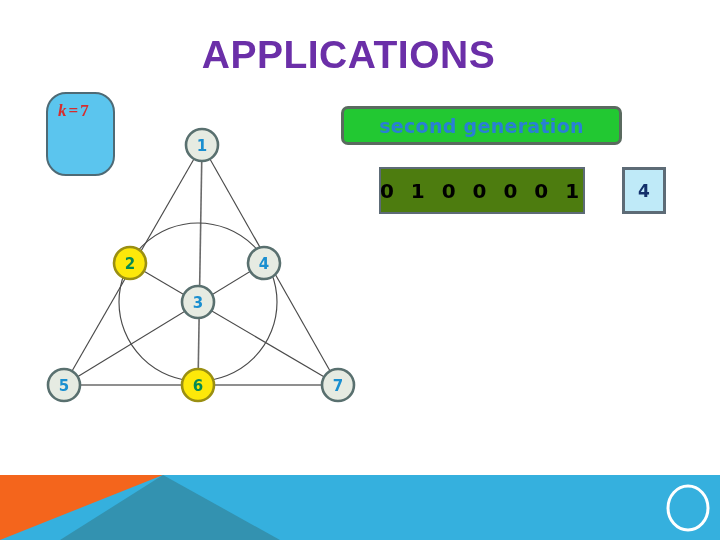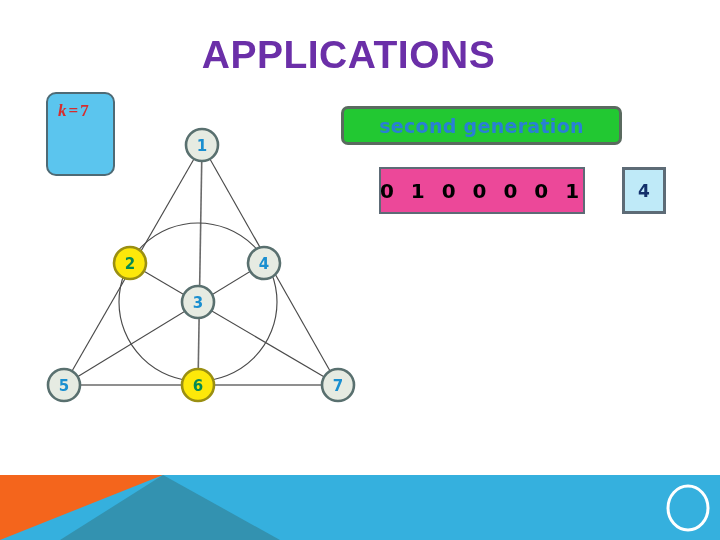--- a/index.html
+++ b/index.html
@@ -40,21 +40,21 @@
 
   
   #params-box {
     position: absolute;
     left: 46px;
     top: 92px;
     width: 69px;
     height: 84px;
     background: #5bc5ee;
     border: 2px solid #4e6a75;
-    border-radius: 10px;
+    border-radius: 20px;
     box-sizing: border-box;
     padding-top: 5px;
   }
   .param-line {
     font-family: "Liberation Serif", serif;
     font-style: italic;
     font-weight: bold;
     font-size: 17px;
     color: #d62d2d;
     line-height: 24px;
@@ -90,21 +90,21 @@
     letter-spacing: 0.3px;
   }
 
   
   #codeword-box {
     position: absolute;
     left: 379px;
     top: 167px;
     width: 206px;
     height: 47px;
-    background: #ec4899;
+    background: #4d7c0f;
     border: 2px solid #5d6b76;
     box-sizing: border-box;
     display: flex;
     align-items: center;
     justify-content: center;
   }
   #codeword-value {
     font-family: "DejaVu Sans", sans-serif;
     font-size: 20px;
     font-weight: bold;

